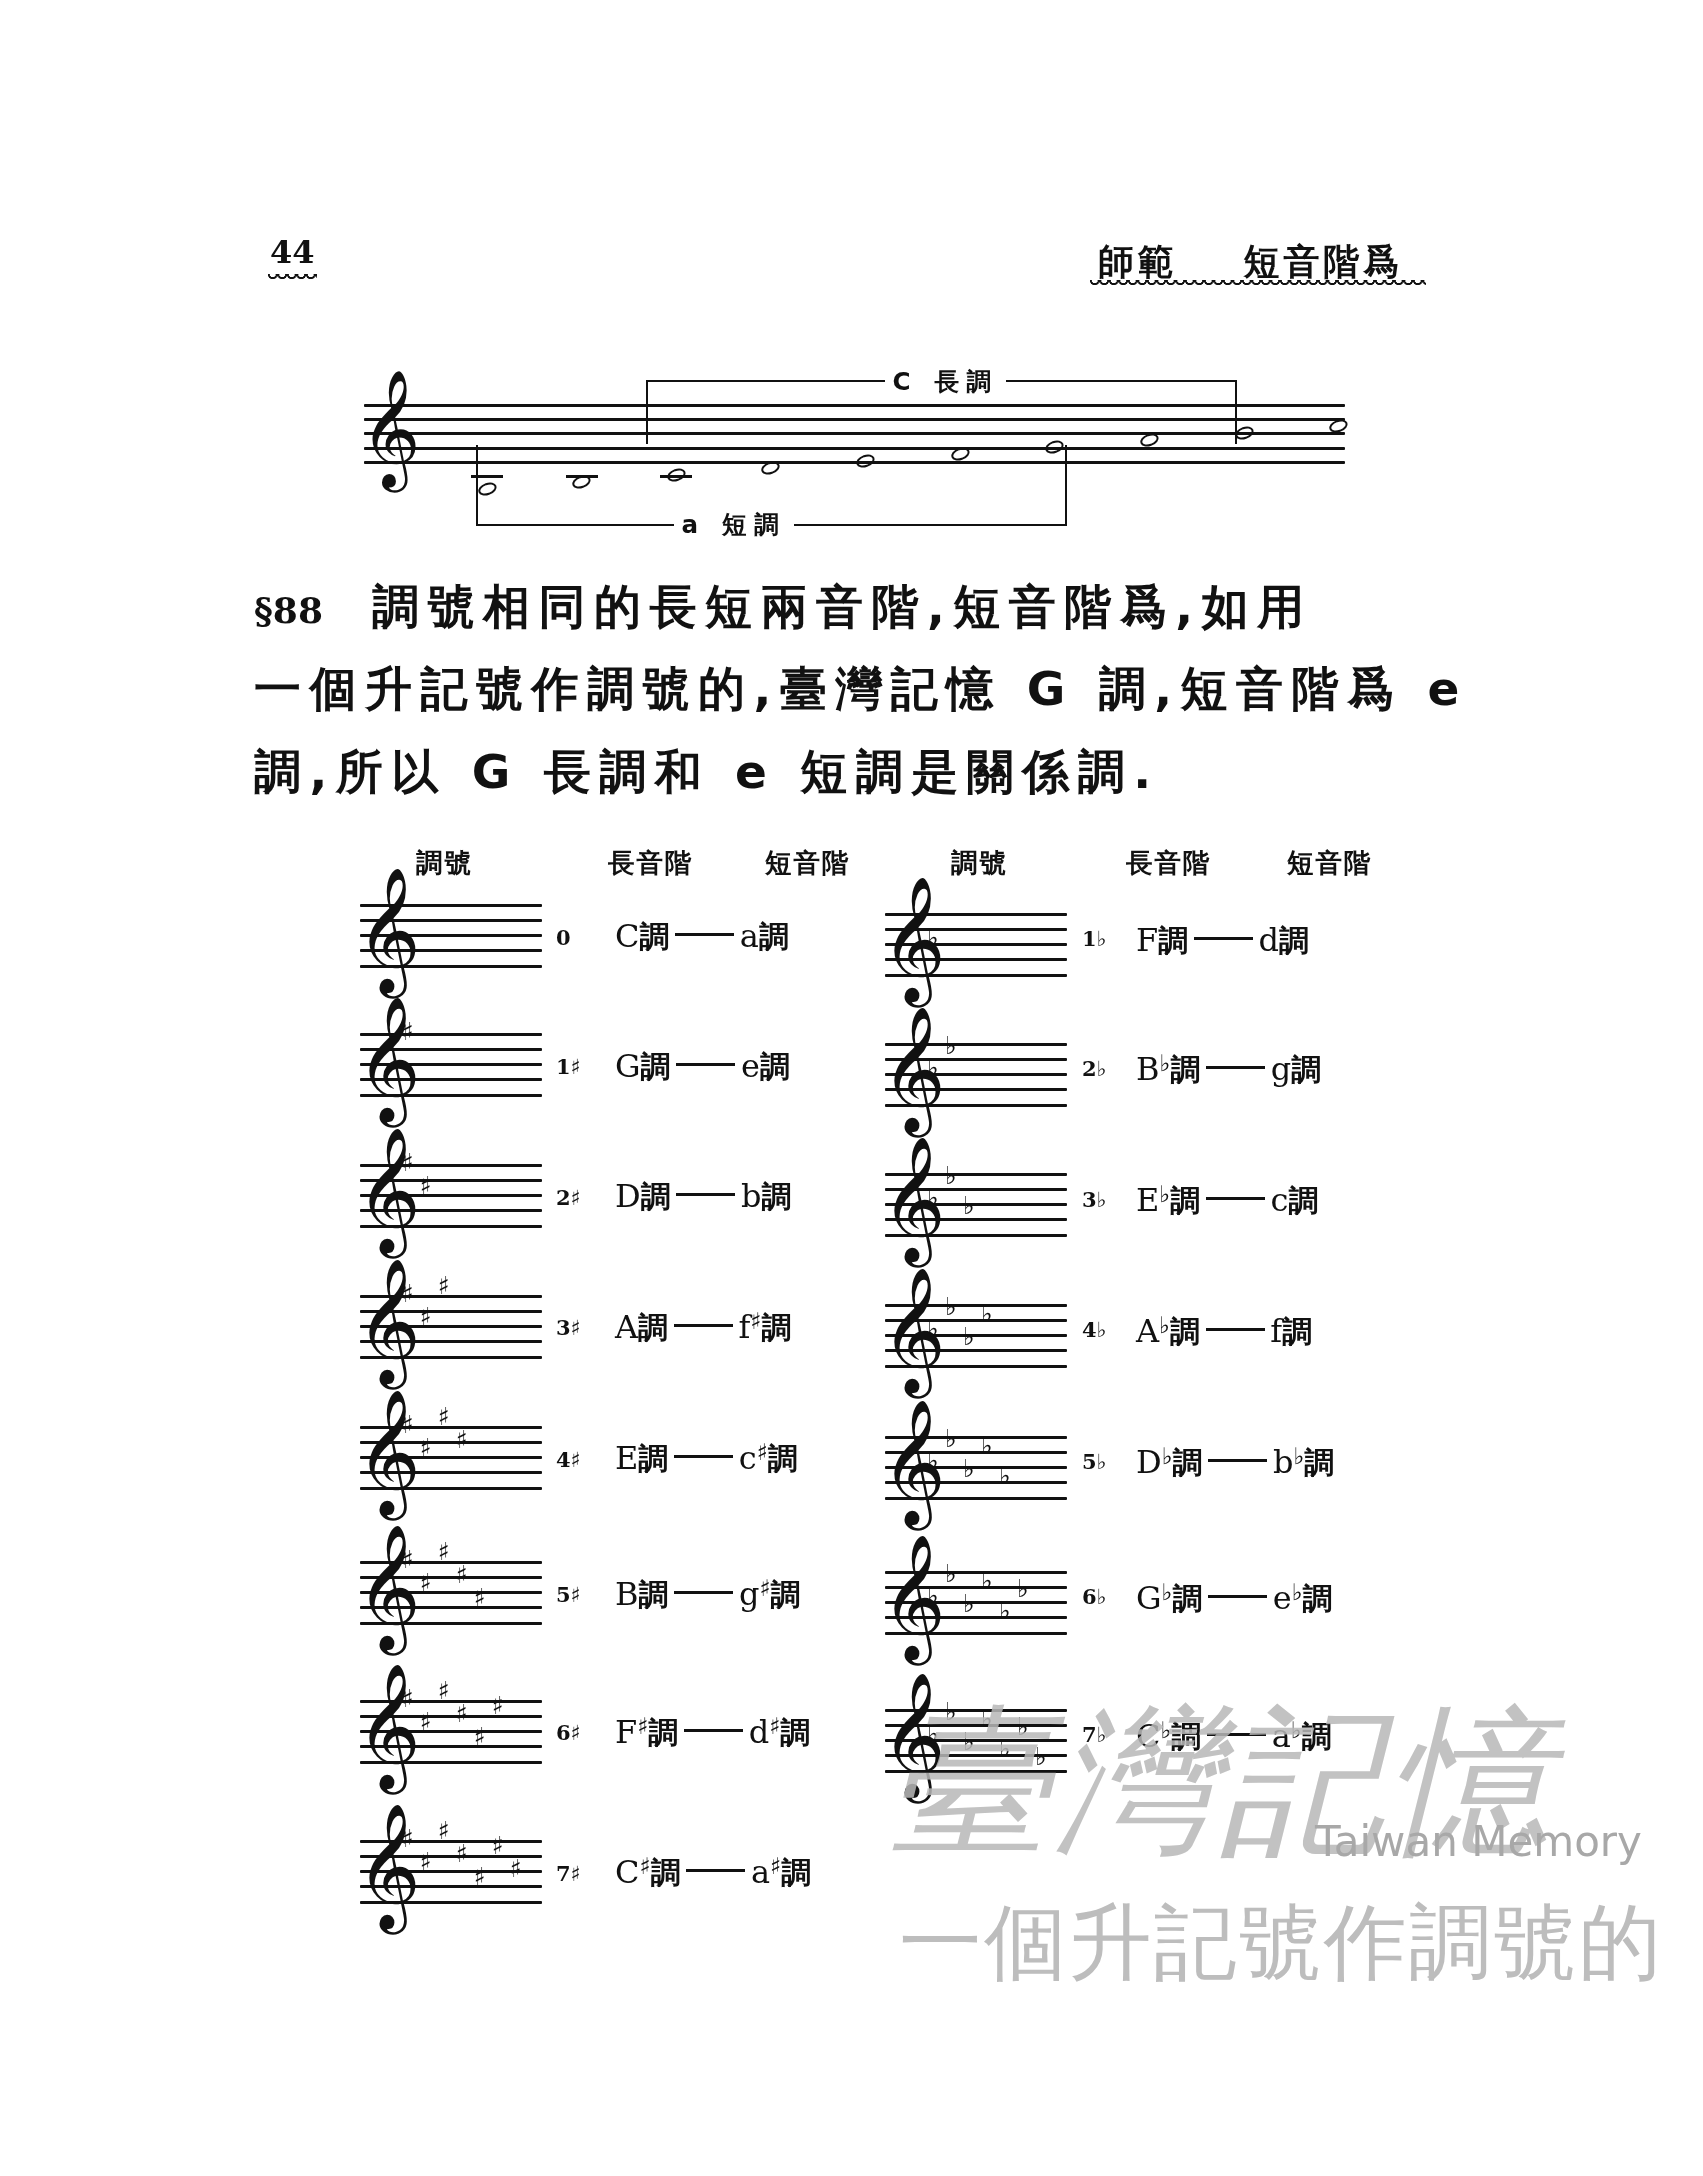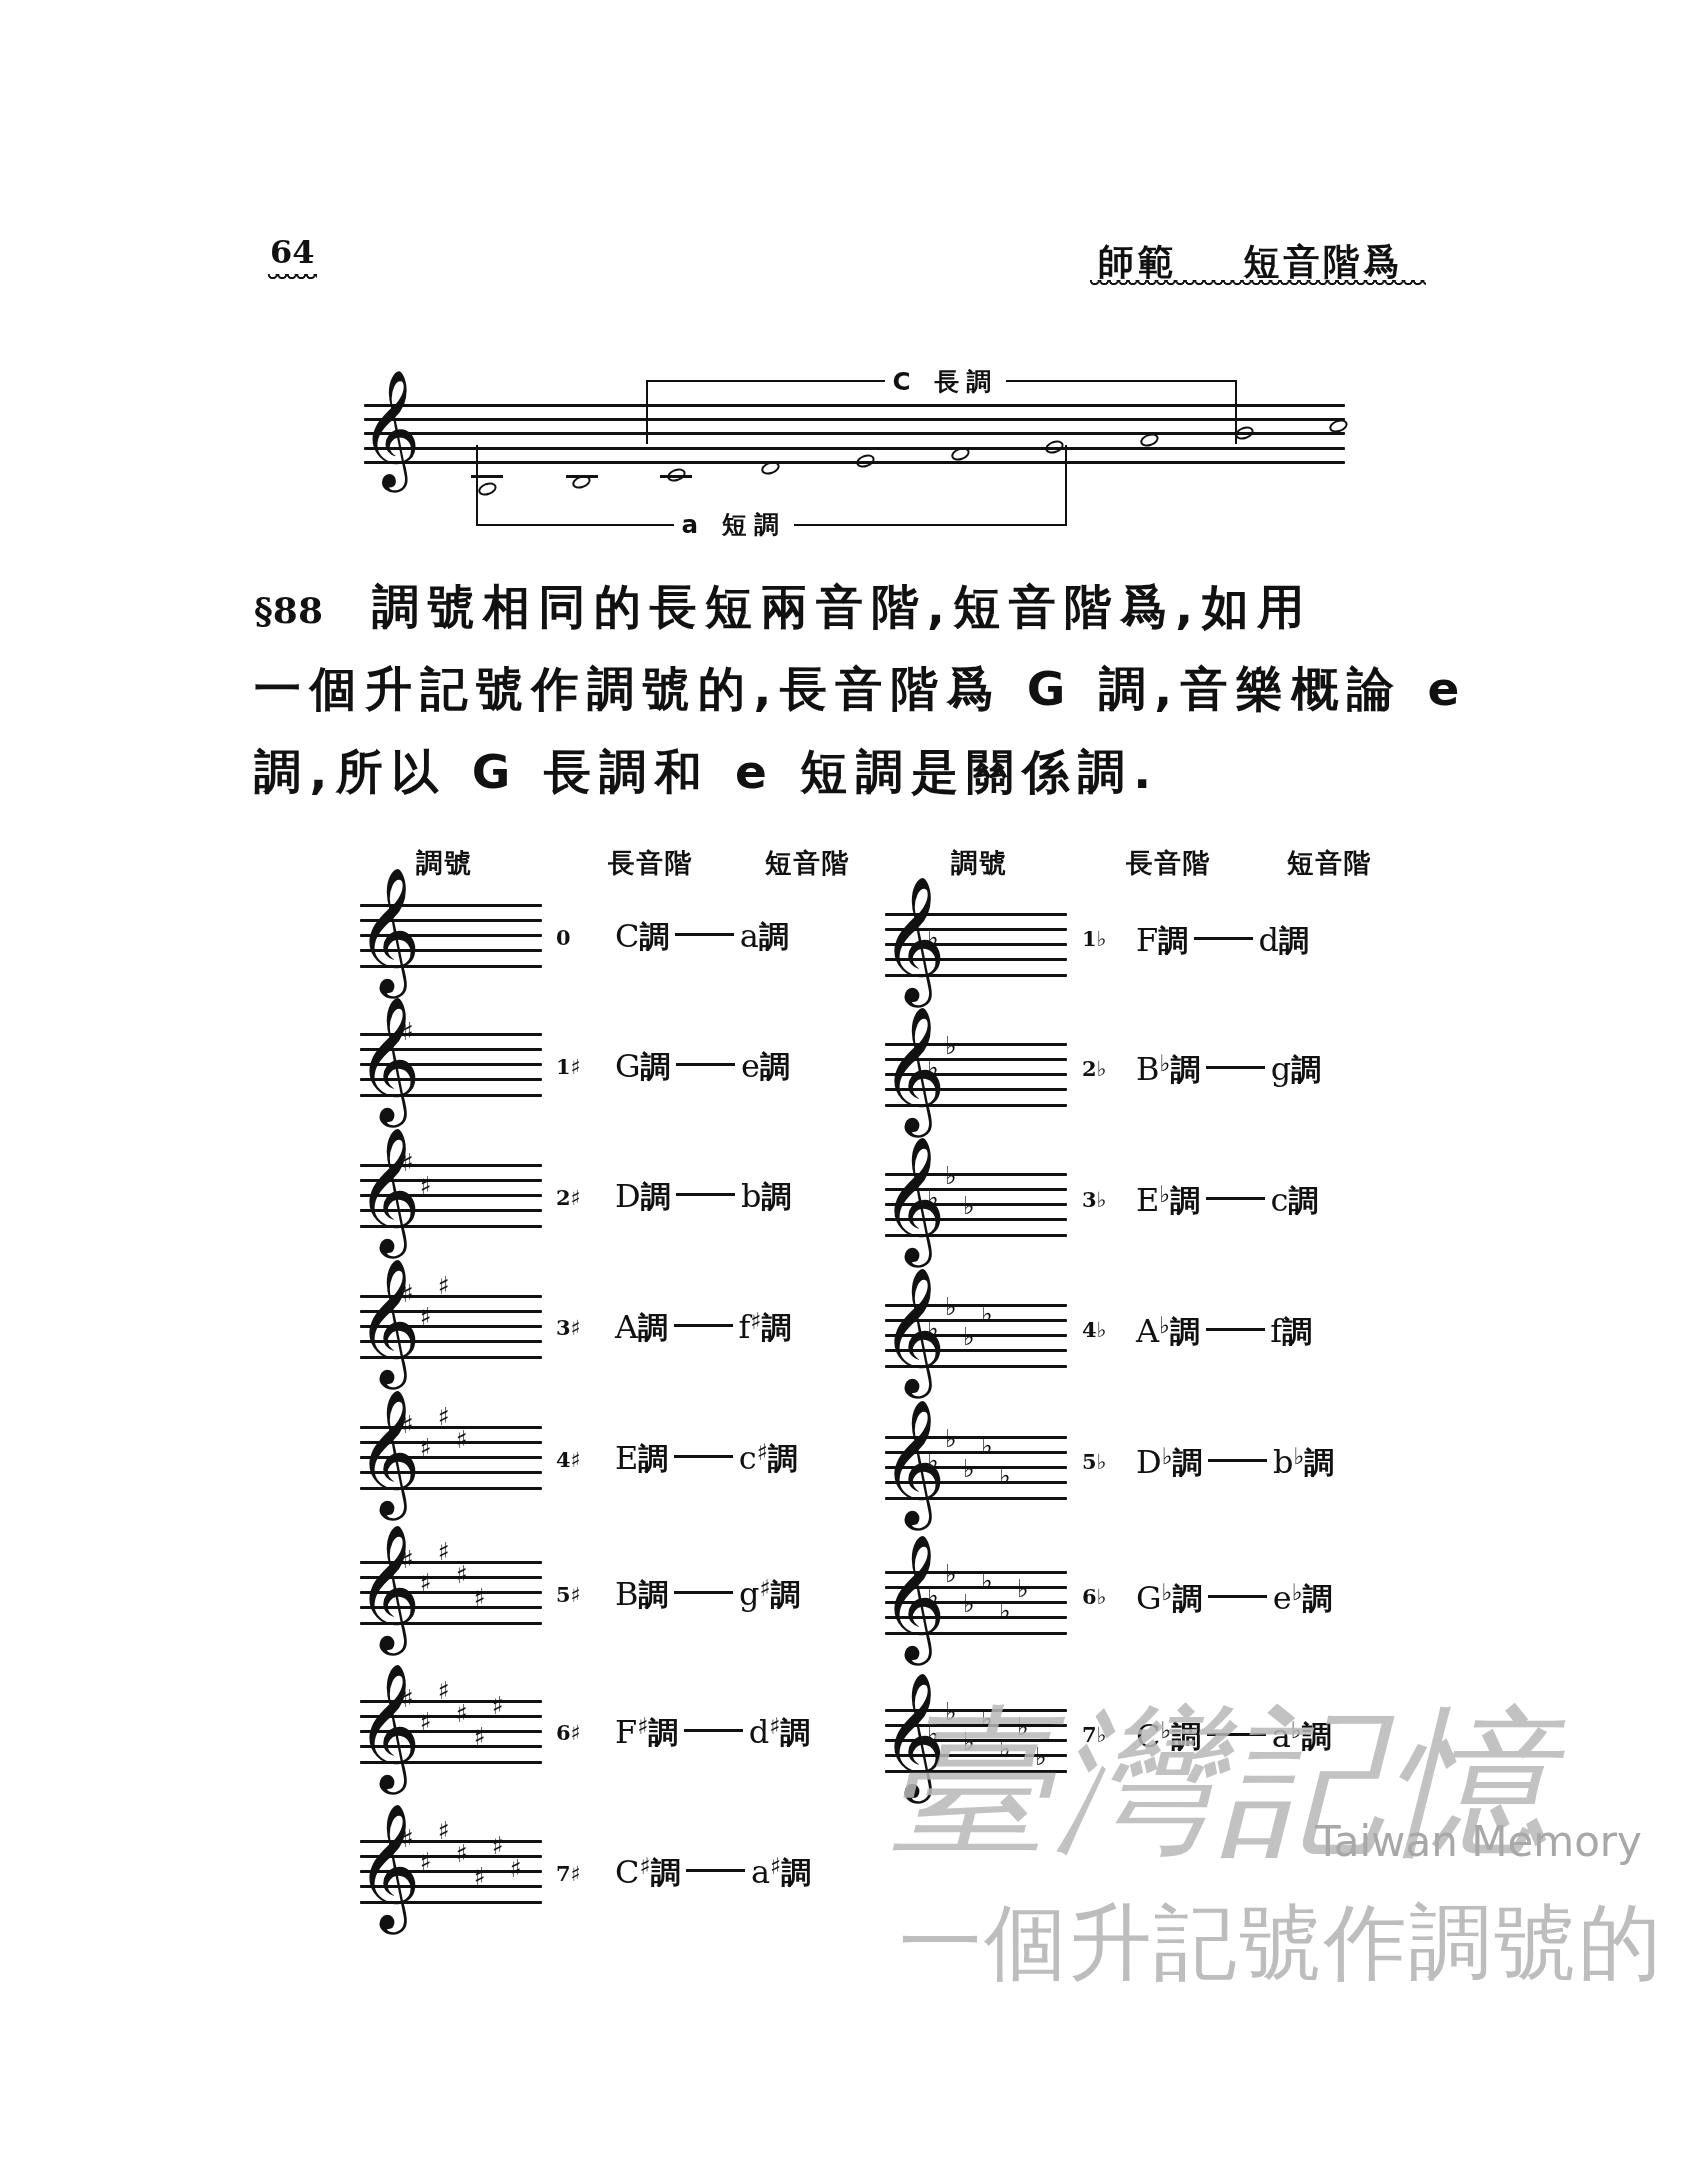--- a/index.html
+++ b/index.html
@@ -41,21 +41,21 @@
   .pair .dash { display: inline-block; height: 2.8px; background: #111; margin: 0 5.7px; position: relative; top: -11.4px; }
 
   .watermark { position: absolute; color: #b8b8b8; pointer-events: none; }
   .wm-big { left: 888px; top: 1675px; font: 161px "DejaVu Serif", serif; letter-spacing: 5.7px; opacity: 0.85; font-style: italic; }
   .wm-en { left: 1315px; top: 1817px; font: 42px "DejaVu Sans", sans-serif; color: #a8a8a8; }
   .wm-zh { left: 899px; top: 1888px; font: 83px "DejaVu Sans", sans-serif; letter-spacing: 1.9px; color: #bdbdbd; }
 </style>
 </head>
 <body>
 
-<div class="abs page-num">64</div>
+<div class="abs page-num">44</div>
 <div class="wavy" style="left:268px; top:274px; width:49px;"></div>
 <div class="abs running-head">
   <span>師範</span><span class="gap"></span><span>短音階爲</span>
 </div>
 <div class="wavy" style="left:1090px; top:280px; width:336px;"></div>
 
 <div>
   <div class="staff" id="scale-staff" style="left:364px; top:404px; width:981px; height:61px;">
       <div class="line" style="top: 0px;"></div>
       <div class="line" style="top: 14px;"></div>
@@ -80,21 +80,21 @@
   <div class="bracket" style="left:646px; top:380px; width:587px; height:62px; border-top-width:2.8px; border-left-width:2.8px; border-right-width:2.8px; border-bottom-width:0;"></div>
   <div class="bracket-label" style="left:885px; top:365px;">C 長調</div>
   <div class="bracket" style="left:476px; top:445px; width:587px; height:79px; border-bottom-width:2.8px; border-left-width:2.8px; border-right-width:2.8px; border-top-width:0;"></div>
   <div class="bracket-label" style="left:674px; top:508px;">a 短調</div>
 </div>
 
 <div class="abs para" style="top:583px;">
   <span class="sec">§88</span><span>調號相同的長短兩音階,短音階爲,如用</span>
 </div>
 <div class="abs para" style="top:665px;">
-  <span>一個升記號作調號的,長音階爲 G 調,音樂概論 e</span>
+  <span>一個升記號作調號的,臺灣記憶 G 調,短音階爲 e</span>
 </div>
 <div class="abs para" style="top:748px;">
   <span>調,所以 G 長調和 e 短調是關係調.</span>
 </div>
 
 <div class="col-head" style="left:416px;">調號</div>
 <div class="col-head" style="left:608px;">長音階</div>
 <div class="col-head" style="left:765px;">短音階</div>
 <div class="col-head" style="left:951px;">調號</div>
 <div class="col-head" style="left:1126px;">長音階</div>

